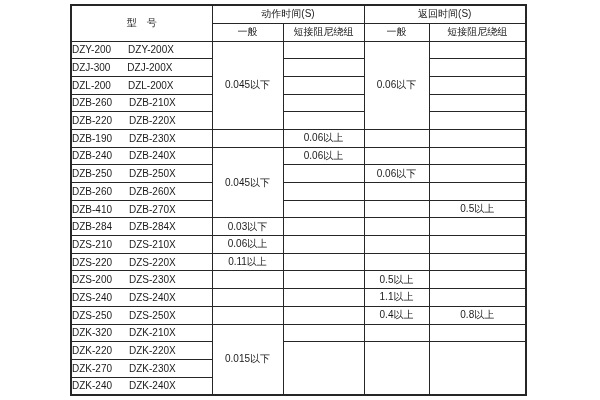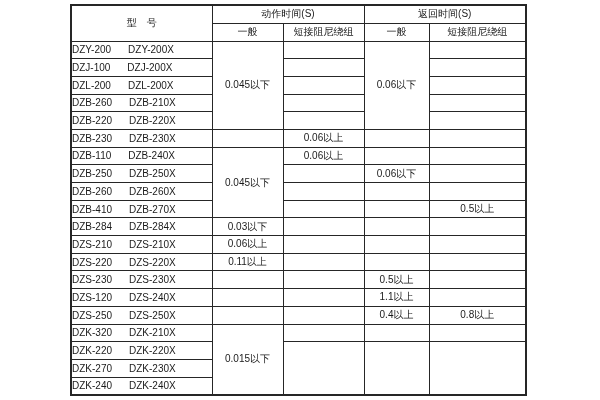--- a/index.html
+++ b/index.html
@@ -78,21 +78,21 @@
             </div>
           </td>
         <td rowspan="5">0.045以下</td>
         <td></td>
         <td rowspan="5">0.06以下</td>
         <td></td>
       </tr>
       <tr class="drow">
         <td class="model-cell">
             <div class="pair">
-              <span>DZJ-100</span>
+              <span>DZJ-300</span>
               <span>DZJ-200X</span>
             </div>
           </td>
         <td></td>
         <td></td>
       </tr>
       <tr class="drow">
         <td class="model-cell">
             <div class="pair">
               <span>DZL-200</span>
@@ -118,33 +118,33 @@
               <span>DZB-220</span>
               <span>DZB-220X</span>
             </div>
           </td>
         <td></td>
         <td></td>
       </tr>
       <tr class="drow">
         <td class="model-cell">
             <div class="pair">
-              <span>DZB-230</span>
+              <span>DZB-190</span>
               <span>DZB-230X</span>
             </div>
           </td>
         <td></td>
         <td>0.06以上</td>
         <td></td>
         <td></td>
       </tr>
       <tr class="drow">
         <td class="model-cell">
             <div class="pair">
-              <span>DZB-110</span>
+              <span>DZB-240</span>
               <span>DZB-240X</span>
             </div>
           </td>
         <td rowspan="4">0.045以下</td>
         <td>0.06以上</td>
         <td></td>
         <td></td>
       </tr>
       <tr class="drow">
         <td class="model-cell">
@@ -211,33 +211,33 @@
             </div>
           </td>
         <td>0.11以上</td>
         <td></td>
         <td></td>
         <td></td>
       </tr>
       <tr class="drow">
         <td class="model-cell">
             <div class="pair">
-              <span>DZS-230</span>
+              <span>DZS-200</span>
               <span>DZS-230X</span>
             </div>
           </td>
         <td></td>
         <td></td>
         <td>0.5以上</td>
         <td></td>
       </tr>
       <tr class="drow">
         <td class="model-cell">
             <div class="pair">
-              <span>DZS-120</span>
+              <span>DZS-240</span>
               <span>DZS-240X</span>
             </div>
           </td>
         <td></td>
         <td></td>
         <td>1.1以上</td>
         <td></td>
       </tr>
       <tr class="drow">
         <td class="model-cell">

